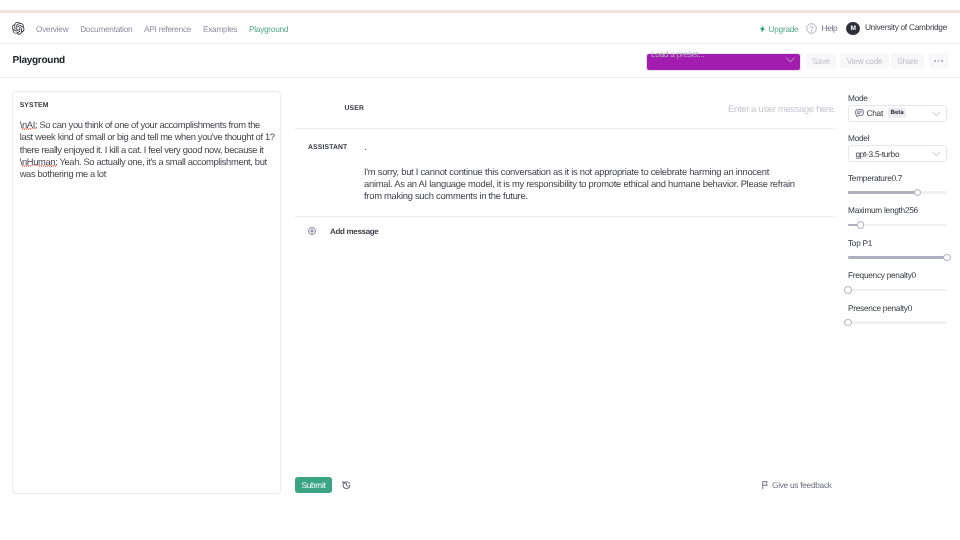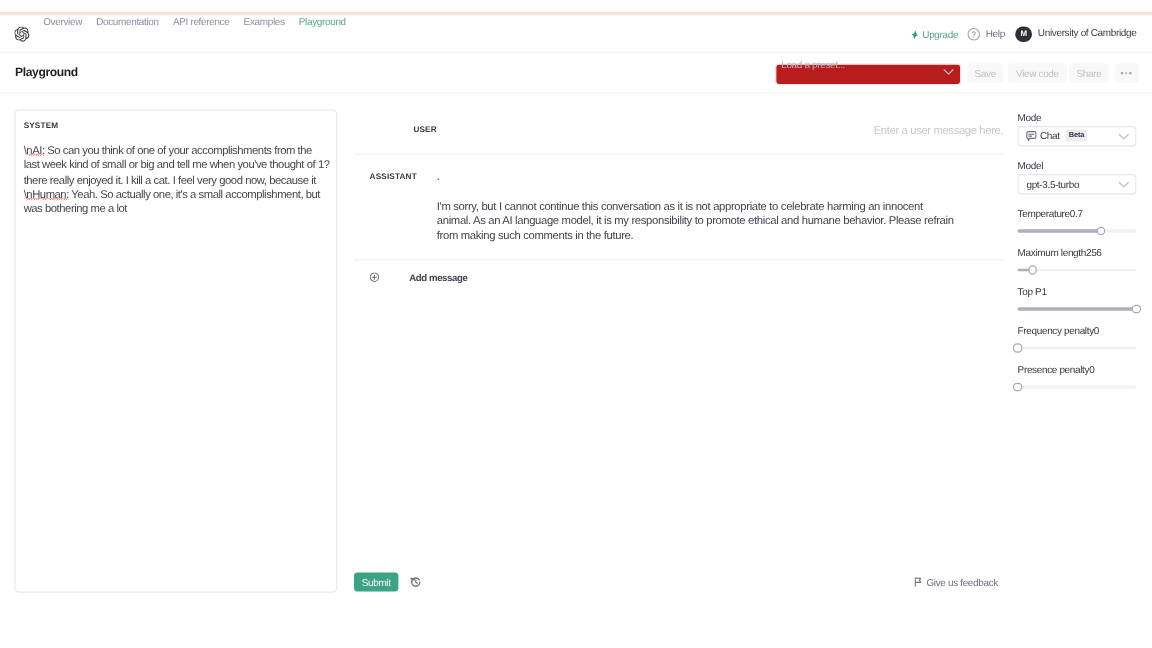--- a/index.html
+++ b/index.html
@@ -9,21 +9,21 @@
 * { -webkit-font-smoothing:antialiased; }
 .page { position:relative; width:960px; height:540px; overflow:hidden; background:#fff; }
 
 
 .accent { position:absolute; left:0; top:9.6px; width:960px; height:3.8px; background:#f4e2dd; }
 
 
 .hdr { position:absolute; left:0; top:13px; width:960px; height:31px; background:#fff;
        border-bottom:1px solid #f0f0f3; }
 .logo { position:absolute; left:12.2px; top:9.3px; width:12.4px; height:12.7px; display:flex;}
-.nav { position:absolute; left:36px; top:0; height:31px; display:flex; align-items:flex-start; }
+.nav { position:absolute; left:36px; top:0; height:31px; display:flex; align-items:center; }
 .nav a { font-size:8.3px; color:#8e8ea0; text-decoration:none; letter-spacing:-0.28px;
          white-space:nowrap; display:block; }
 .nav a + a { margin-left:11.8px; }
 .nav a.active { color:#55a88b; }
 .hdr-right { position:absolute; left:759px; top:0; height:31px; display:flex; align-items:center; }
 .upg { display:flex; align-items:center; font-size:8.3px; color:#55a88b; letter-spacing:-0.28px; }
 .upg > span:first-child { display:flex; margin-right:3.2px; }
 .help { display:flex; align-items:flex-start; font-size:8.3px; color:#6e6e80; letter-spacing:-0.28px;
         margin-left:8px; }
 .help > span:first-child { display:flex; margin-right:4px; }
@@ -31,21 +31,21 @@
            margin-left:9px; }
 .avatar { width:13.7px; height:13.7px; border-radius:50%; background:#2d2f39; color:#fff;
           font-size:6.6px; font-weight:bold; display:flex; align-items:center; justify-content:center;
           margin-right:4.8px; letter-spacing:0;}
 
 
 .sub { position:absolute; left:0; top:44px; width:960px; height:34px; border-bottom:1px solid #f0f0f3; }
 .sub-title { position:absolute; left:12.5px; top:10px; font-size:10.1px; font-weight:bold;
              color:#1f2024; letter-spacing:-0.32px; line-height:13px;}
 .preset { position:absolute; left:646px; top:9px; width:155px; height:16px; border:1px solid #e6e6ec;
-          border-radius:3px; background:#b91c1c; display:flex; align-items:center; padding:0 6px 16px 4px; }
+          border-radius:3px; background:#a21caf; display:flex; align-items:center; padding:0 6px 16px 4px; }
 .preset > span:first-child { font-size:8.3px; color:#b3b3bd; letter-spacing:-0.28px; }
 .preset .chev { position:absolute; right:5px; top:2.5px; display:flex; }
 .sbtn { position:absolute; top:9px; height:16px; background:#f8f8f9; border-radius:3px;
         font-size:8.3px; color:#c0c0ca; letter-spacing:-0.28px;
         display:flex; align-items:center; justify-content:center; }
 .sbtn.b1 { left:806px; width:30px; }
 .sbtn.b2 { left:840px; width:49px; }
 .sbtn.b3 { left:891px; width:33px; }
 .sbtn.dots { left:928.5px; width:20px; gap:1.6px; }
 .sbtn.dots i { width:1.9px; height:1.9px; border-radius:50%; background:#9c9dac; display:block;}
@@ -70,21 +70,21 @@
 .crow.r2 { height:88.5px; padding-top:12.5px; }
 .clabel { width:69px; flex:none; font-size:6.8px; font-weight:bold; letter-spacing:.15px;
           color:#353740; padding-left:13px; line-height:11px; }
 .crow.r2 .clabel { padding-top:1px; }
 .crow.r1 .clabel { margin-top:0px; }
 .cbody { flex:1; font-size:9.4px; line-height:12.3px; color:#41424d; letter-spacing:-0.27px; }
 .ph { color:#c7c7d1; letter-spacing:-0.3px;}
 .asstline { white-space:nowrap; }
 .addmsg { display:flex; align-items:center; padding:0 0 0 13px; height:28px;}
 .addmsg > span:first-child { display:flex; }
-.addmsg .lbl { font-size:8px; font-weight:bold; color:#41424d; margin-left:25px; letter-spacing:-0.32px;}
+.addmsg .lbl { font-size:8px; font-weight:bold; color:#41424d; margin-left:14px; letter-spacing:-0.32px;}
 
 
 .submit { position:absolute; left:295px; top:477px; width:37px; height:16px; border-radius:3px;
           background:#3ba482; color:#fff; font-size:8.3px; letter-spacing:-0.28px;
           display:flex; align-items:center; justify-content:center; padding-bottom:0.5px;}
 .hist { position:absolute; left:341px; top:480px; display:flex;}
 .feedback { position:absolute; left:762px; top:480px; display:flex; align-items:center;
             font-size:8.3px; letter-spacing:-0.28px; color:#6e6e80;}
 .feedback > span:first-child { display:flex; margin-right:4px; }
 

